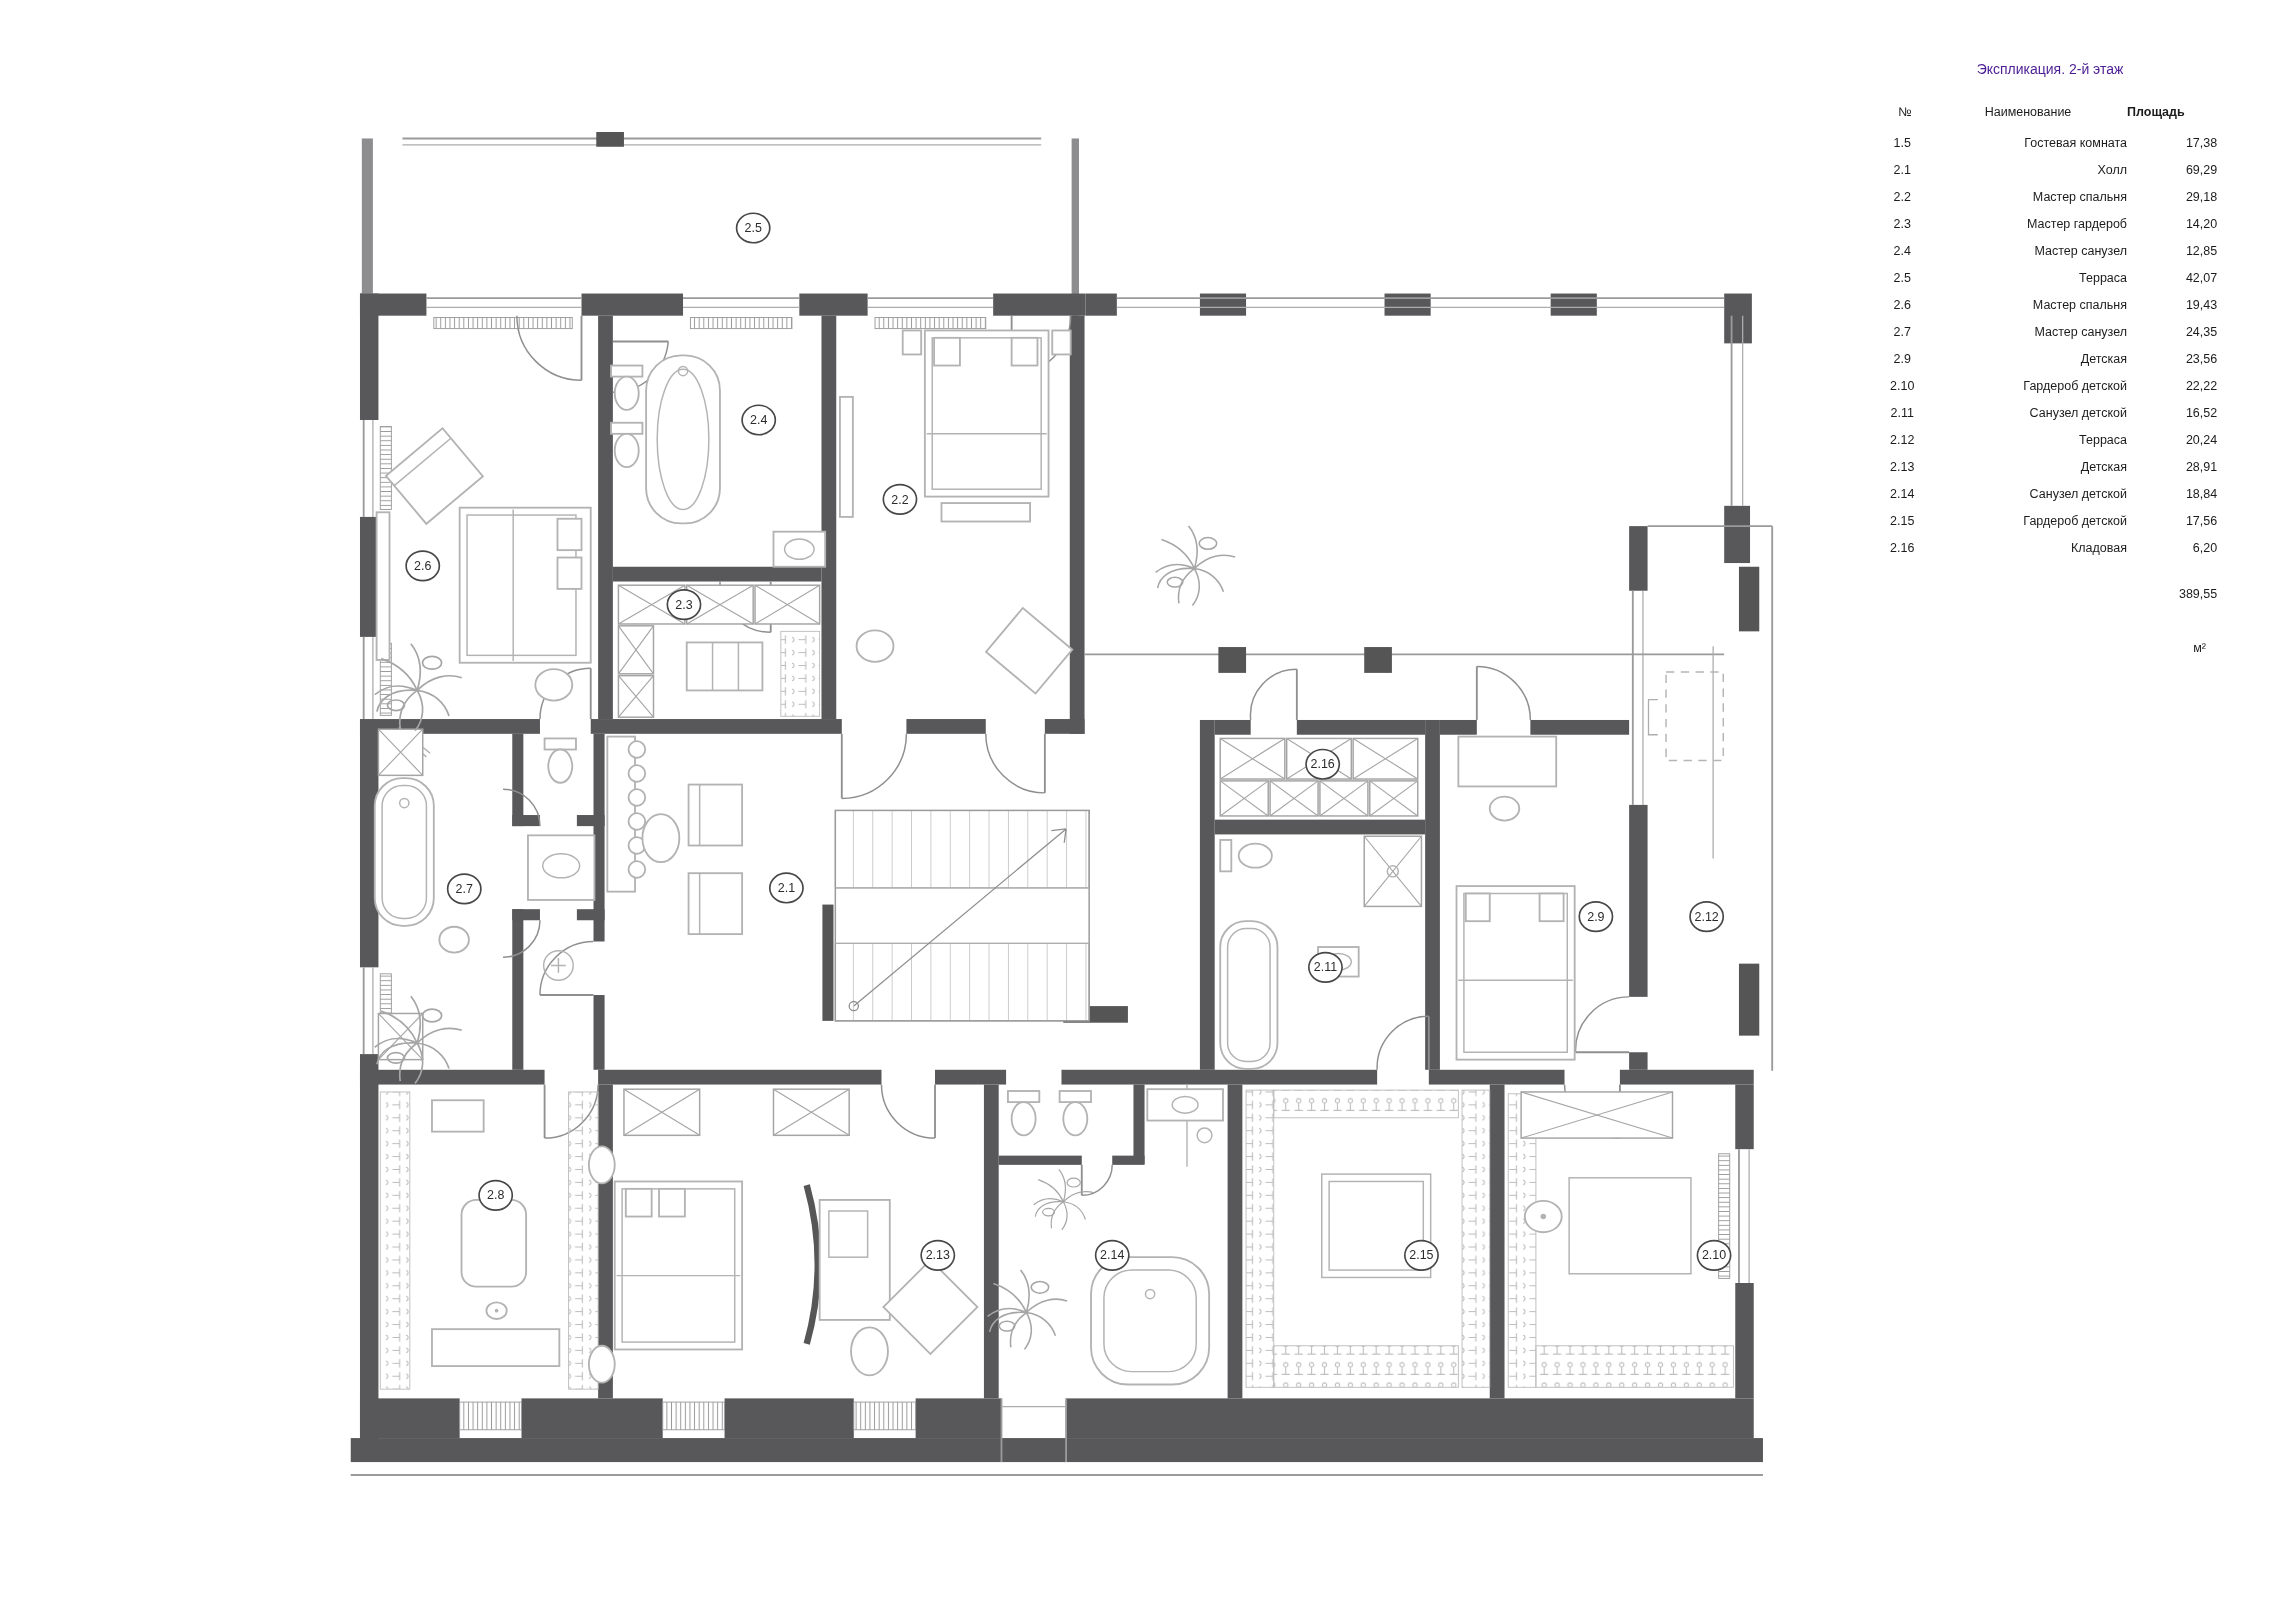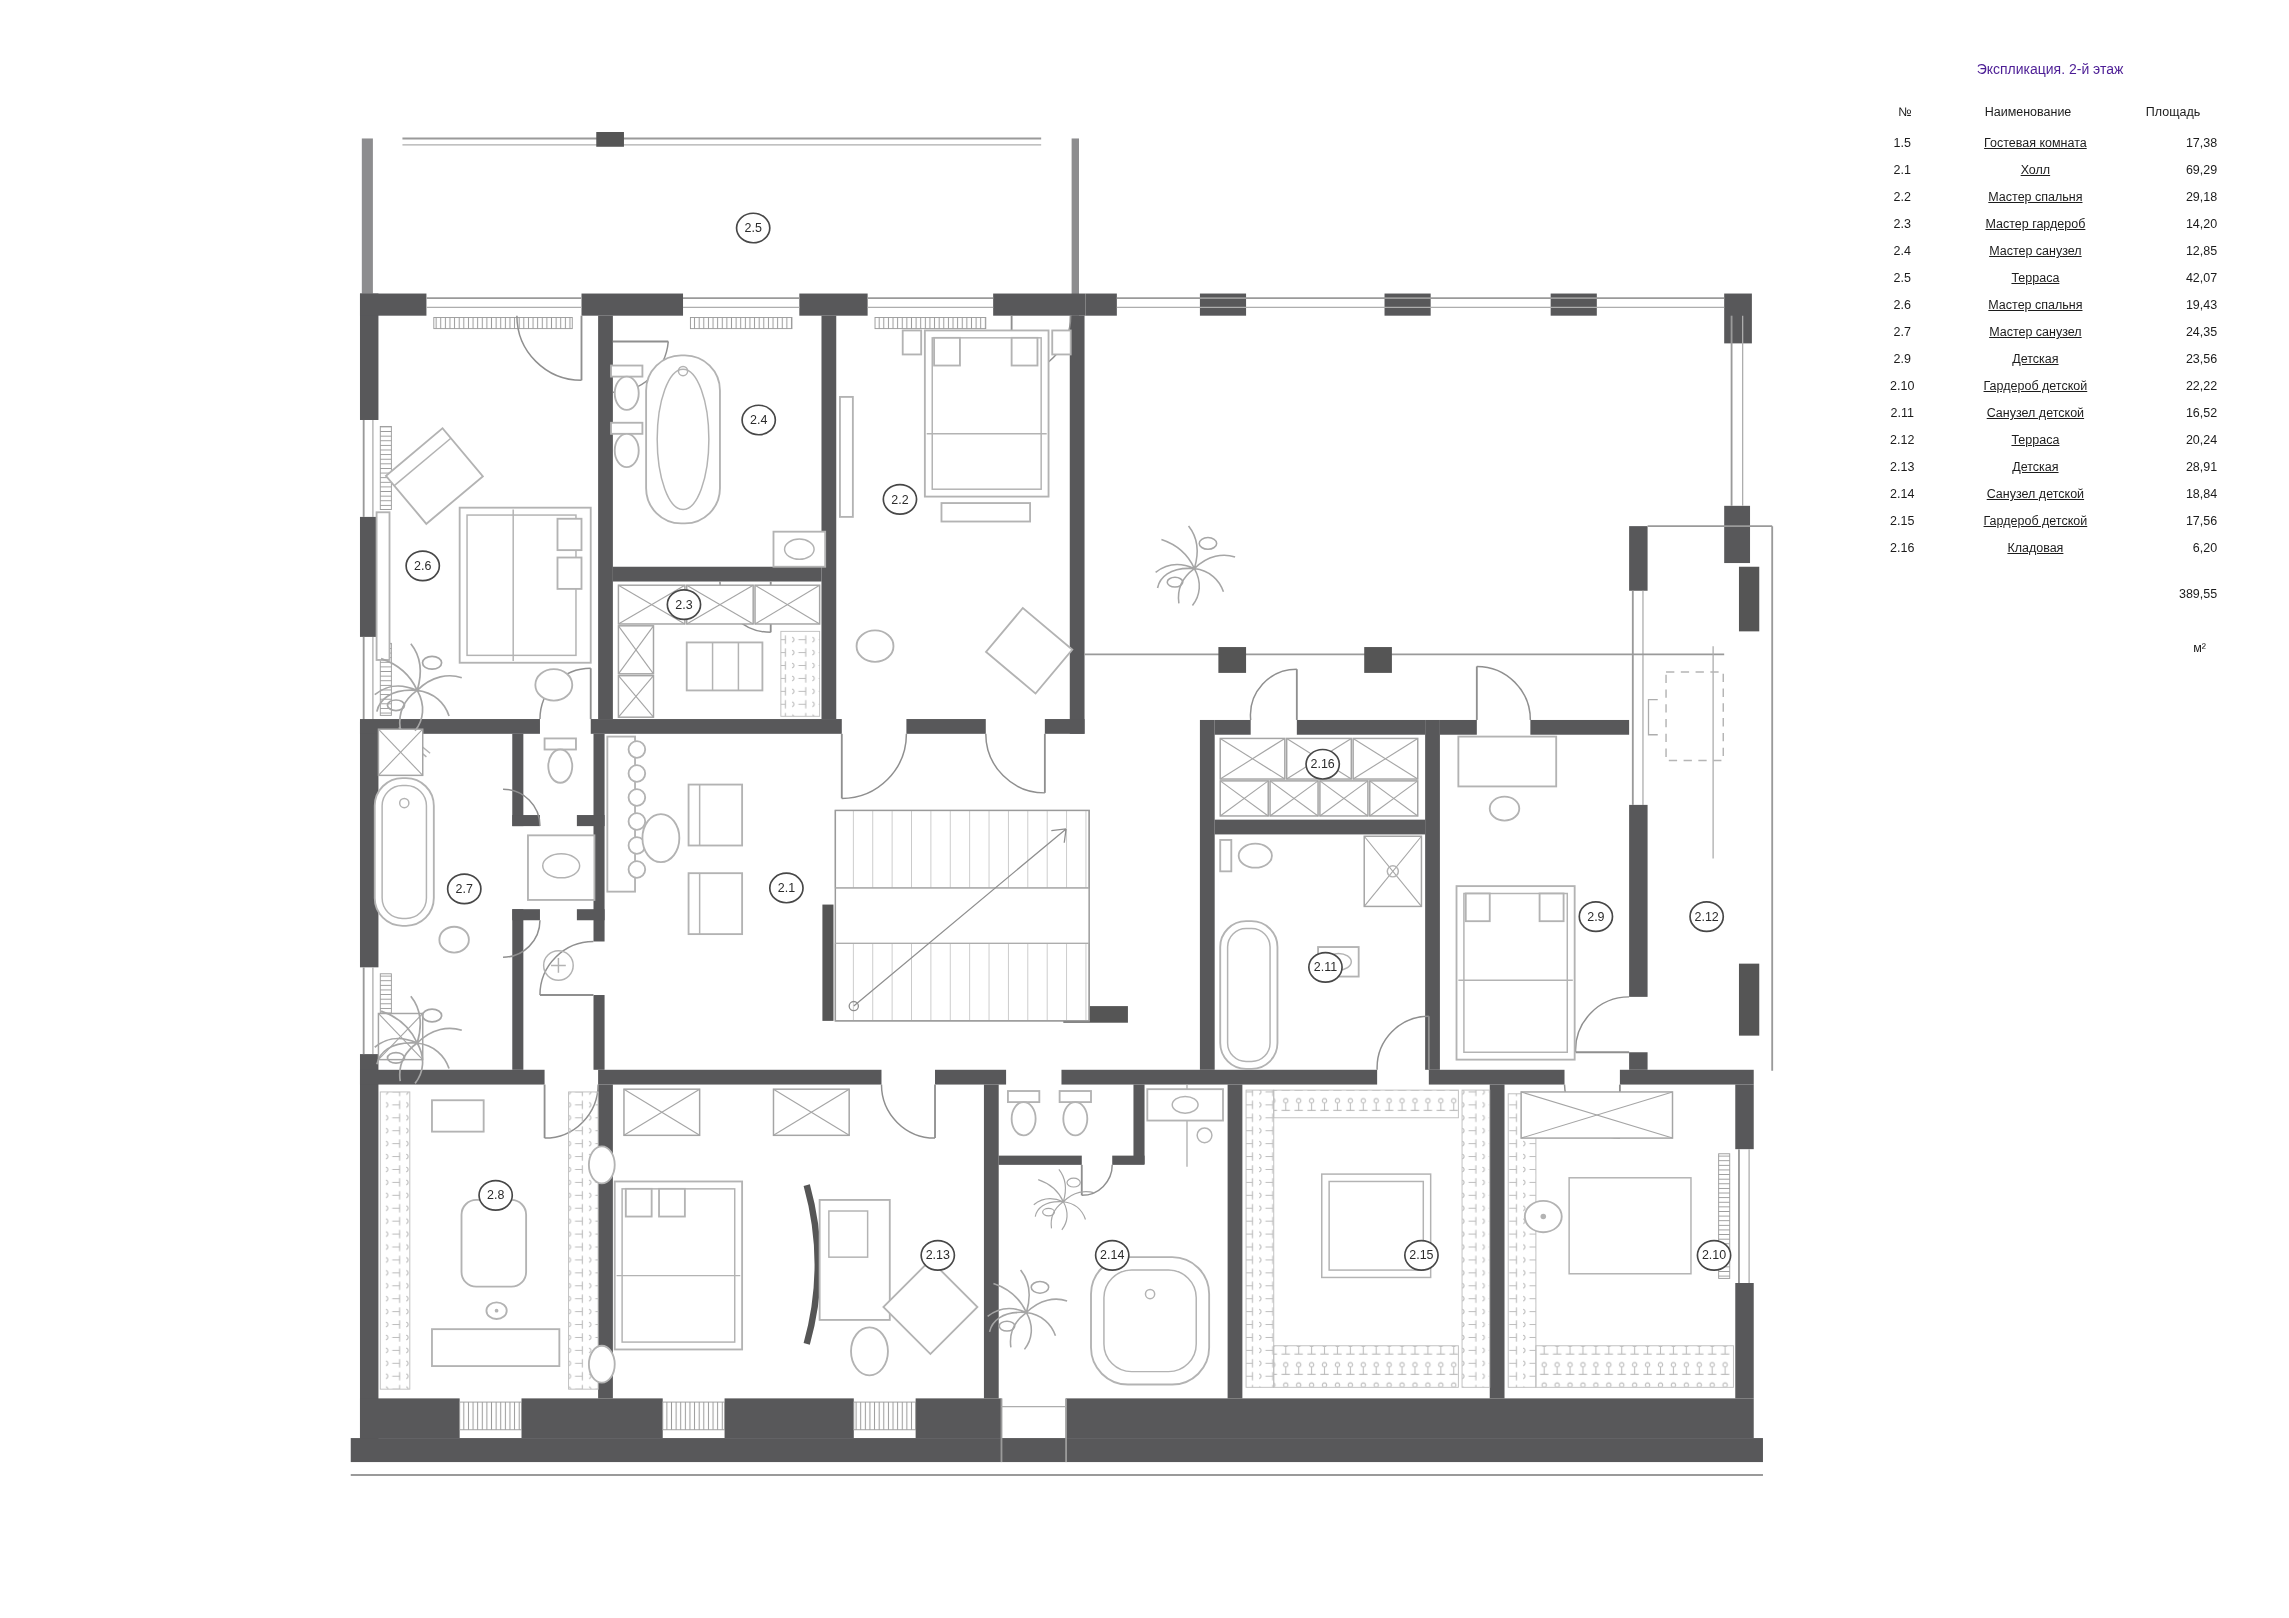--- a/index.html
+++ b/index.html
@@ -20,24 +20,24 @@
   .xb line{stroke:#a5a5a5;stroke-width:1.2;}
   .roomlbl ellipse{fill:#fff;stroke:#474747;stroke-width:1.8;}
   .roomlbl text{font-size:13.5px;fill:#2b2b2b;text-anchor:middle;}
   
   #legend{position:absolute;left:1881px;top:61px;width:338px;}
   #legend .title{font-size:14px;text-align:center;margin-bottom:28px;color:#4c1d95;}
   #legend .hdr,#legend .row{display:grid;grid-template-columns:48px 198px 92px;align-items:baseline;}
   #legend .hdr{height:31px;font-size:12.5px;}
   #legend .hdr .c1{text-align:center;}
   #legend .hdr .c2{text-align:center;}
-  #legend .hdr .c3{text-align:center;}
+  #legend .hdr .c3{font-weight:bold;}
   #legend .row{height:27px;font-size:12.5px;}
   #legend .row .c1{text-align:center;padding-right:5.5px;}
-  #legend .row .c2{text-align:center;padding-left:14.8px;text-decoration:underline;}
+  #legend .row .c2{text-align:right;padding-left:14.8px;}
   #legend .row .c3{text-align:right;padding-right:1.8px;}
   #legend .total{display:grid;grid-template-columns:48px 198px 92px;font-size:12.5px;margin-top:19px;}
   #legend .total .c3{text-align:right;padding-right:1.8px;}
   #legend .unit{display:grid;grid-template-columns:48px 198px 92px;font-size:12.5px;margin-top:40px;}
   #legend .unit .c3{text-align:right;padding-right:13px;}
 </style>
 </head>
 <body>
 
 <div id="stage">

